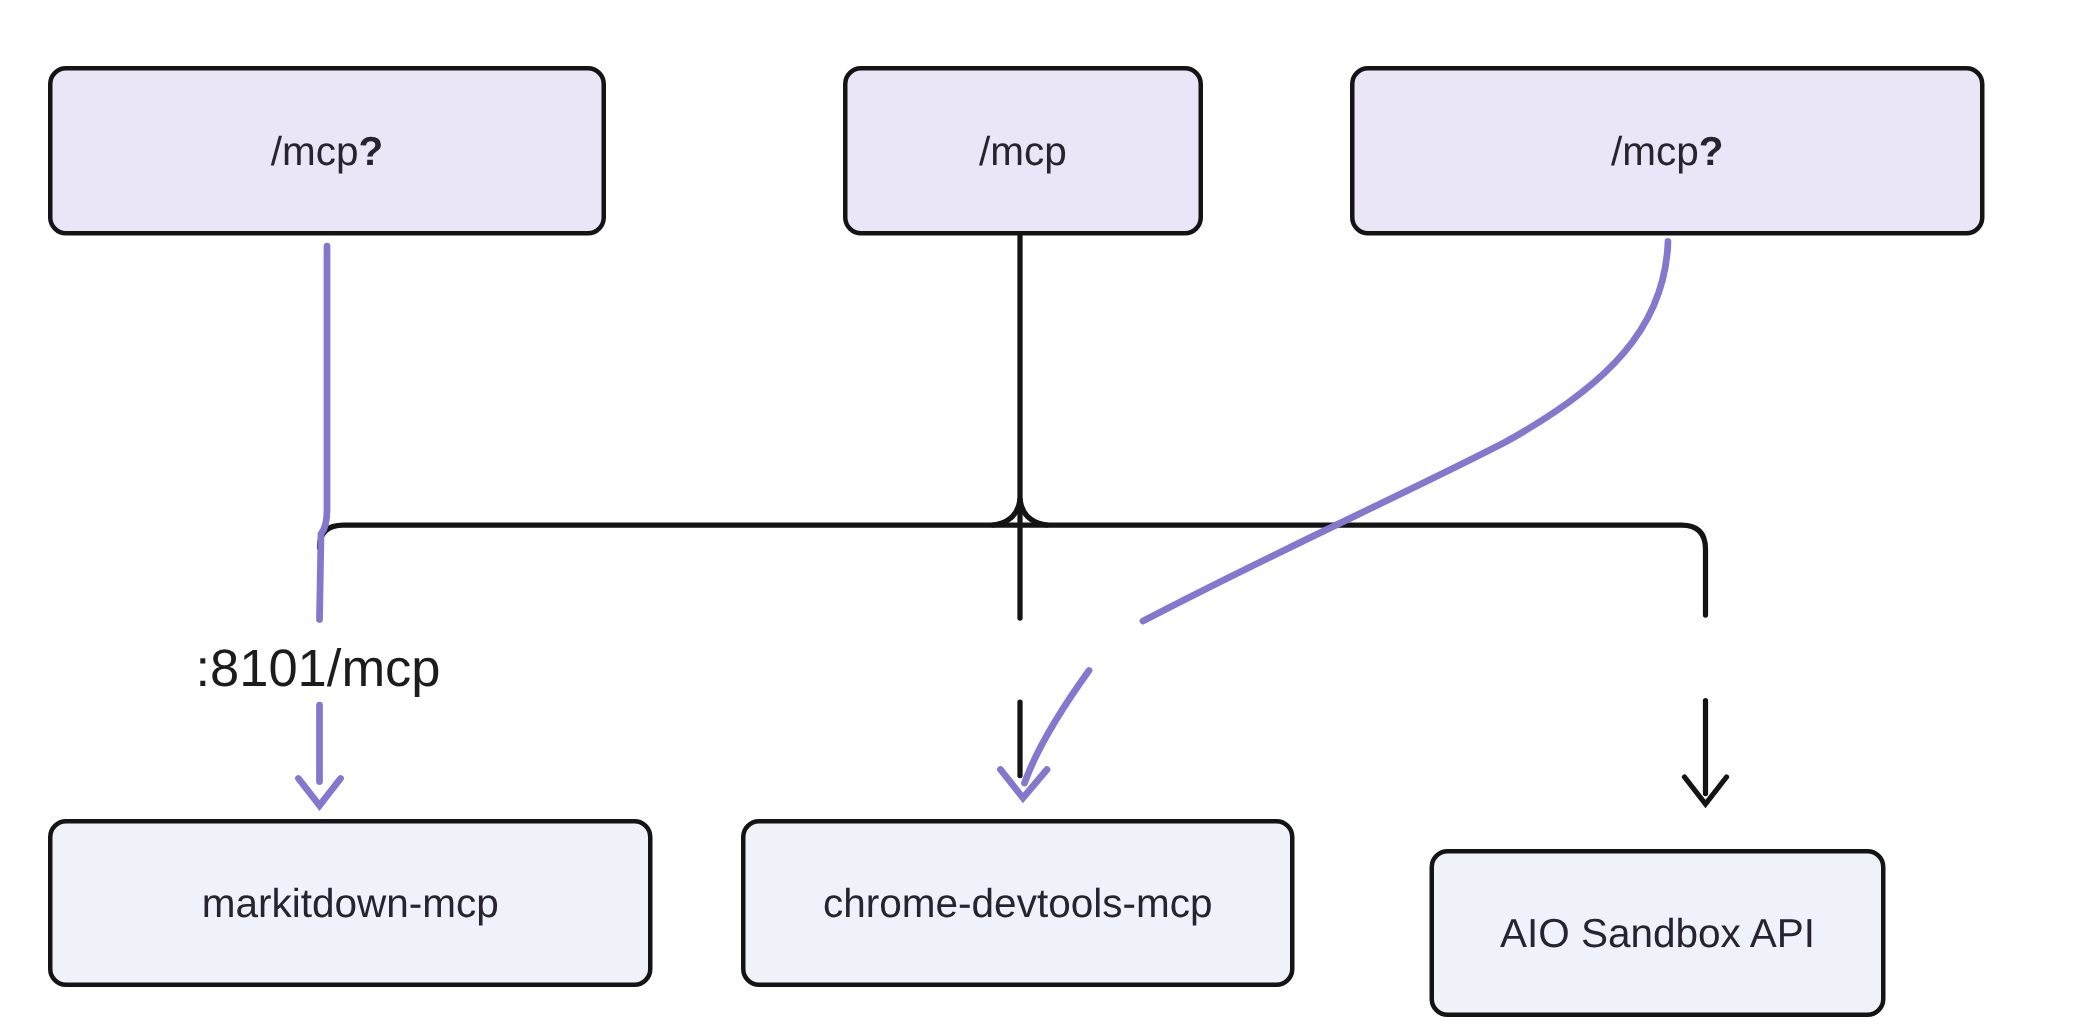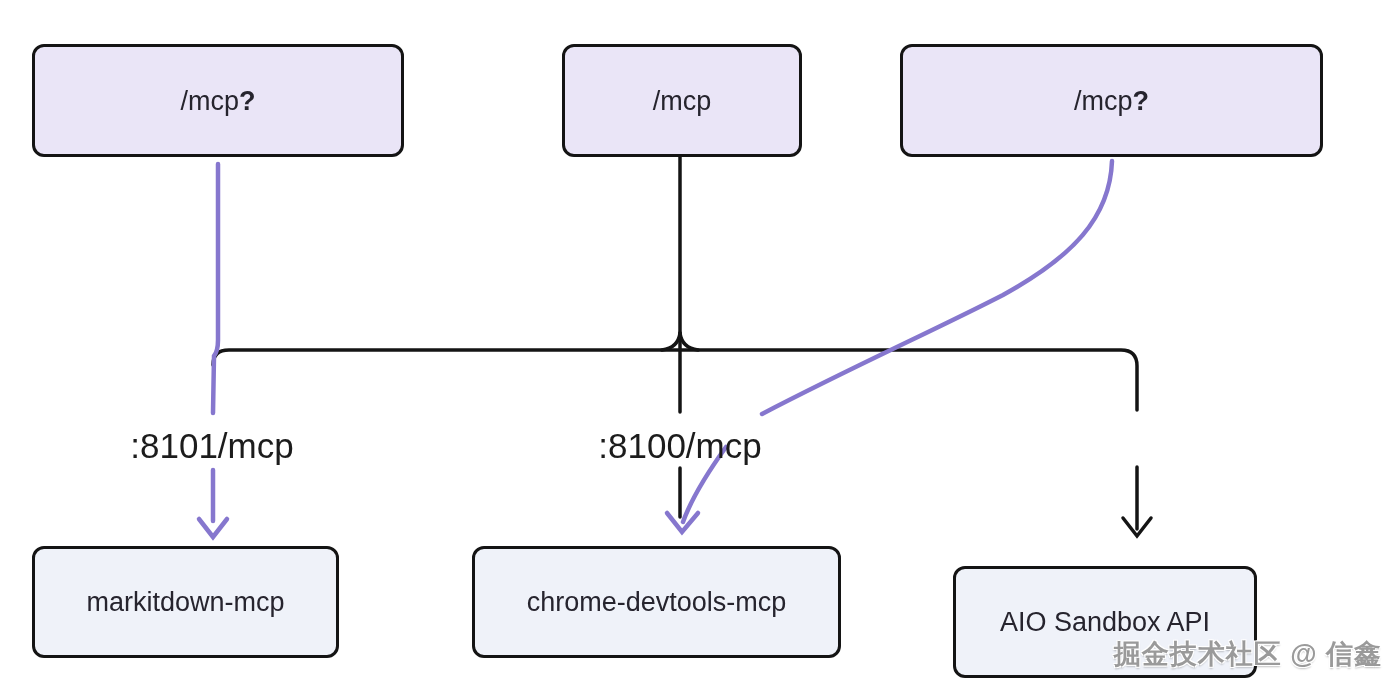--- a/index.html
+++ b/index.html
@@ -70,29 +70,27 @@
 
   <div class="node top" style="left:562px;top:44px;width:240px;height:113px;">
     <div>/mcp</div>
   </div>
 
   <div class="node top" style="left:900px;top:44px;width:423px;height:113px;">
     <div><span>/mcp</span><span class="bold">?</span></div>
   </div>
 
   <div class="edge-label" style="left:212px;top:446px;">:8101/mcp</div>
-  <div class="edge-label" style="left:680px;top:446px;">:8100/mcp</div>
 
-  <div class="node bottom" style="left:32px;top:546px;width:307px;height:112px;">
+  <div class="node bottom" style="left:32px;top:546px;width:403px;height:112px;">
     <div>markitdown-mcp</div>
   </div>
 
-  <div class="node bottom" style="left:472px;top:546px;width:369px;height:112px;">
+  <div class="node bottom" style="left:494px;top:546px;width:369px;height:112px;">
     <div>chrome-devtools-mcp</div>
   </div>
 
   <div class="node bottom" style="left:953px;top:566px;width:304px;height:112px;">
     <div>AIO Sandbox API</div>
   </div>
 
-  <div class="watermark">掘金技术社区 @ 信鑫</div>
 
 </div>
 
 </body></html>

